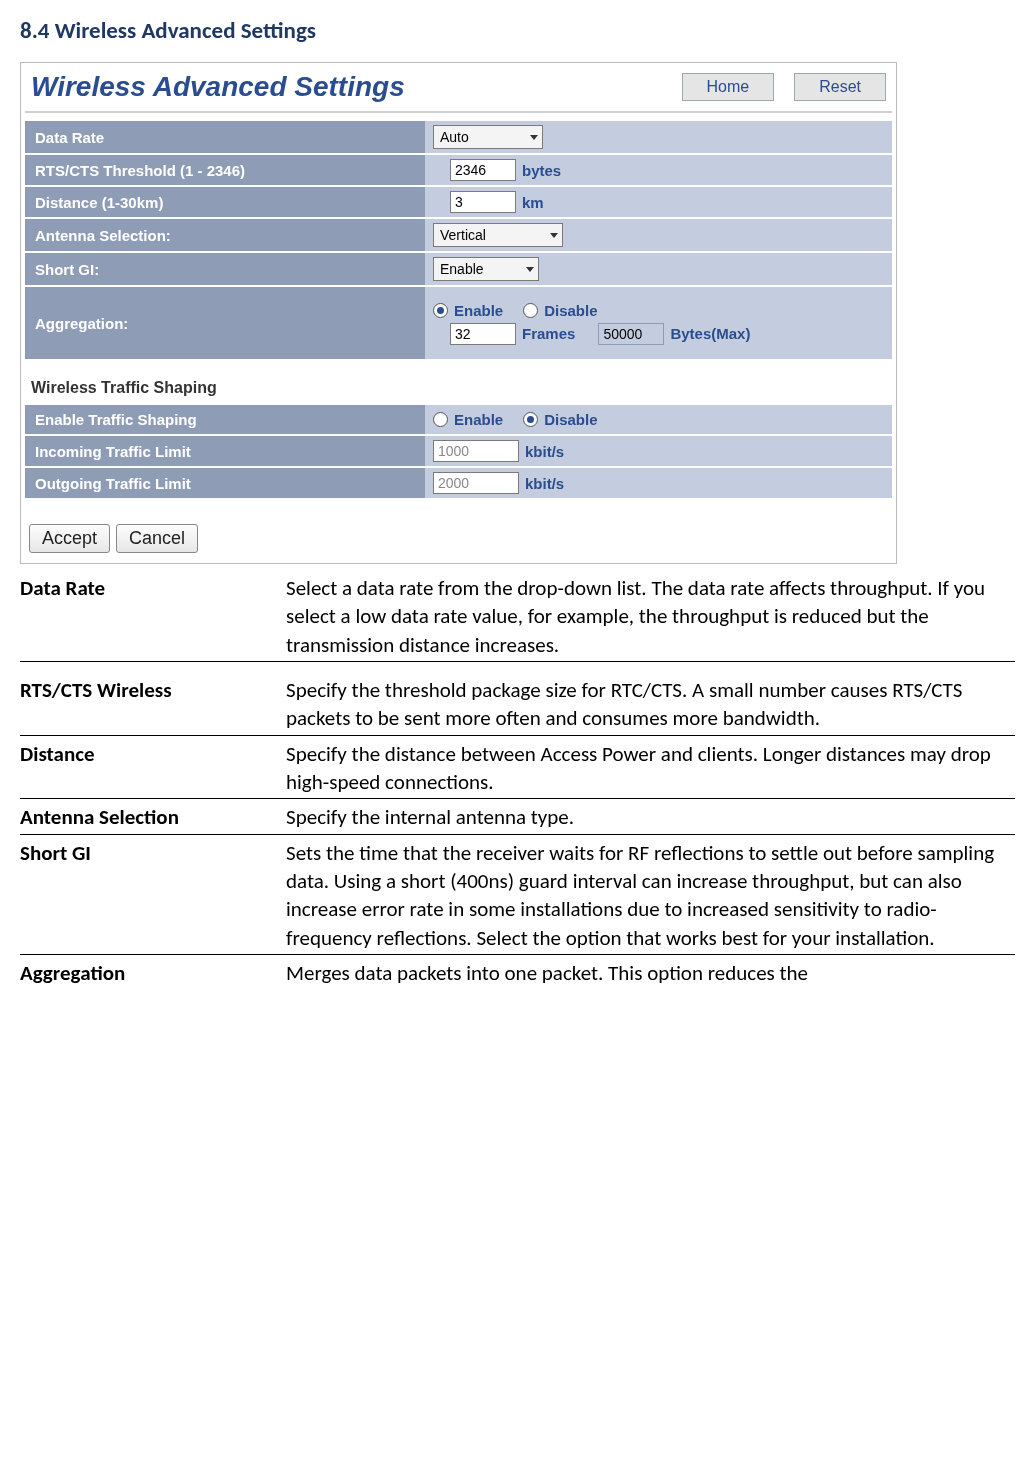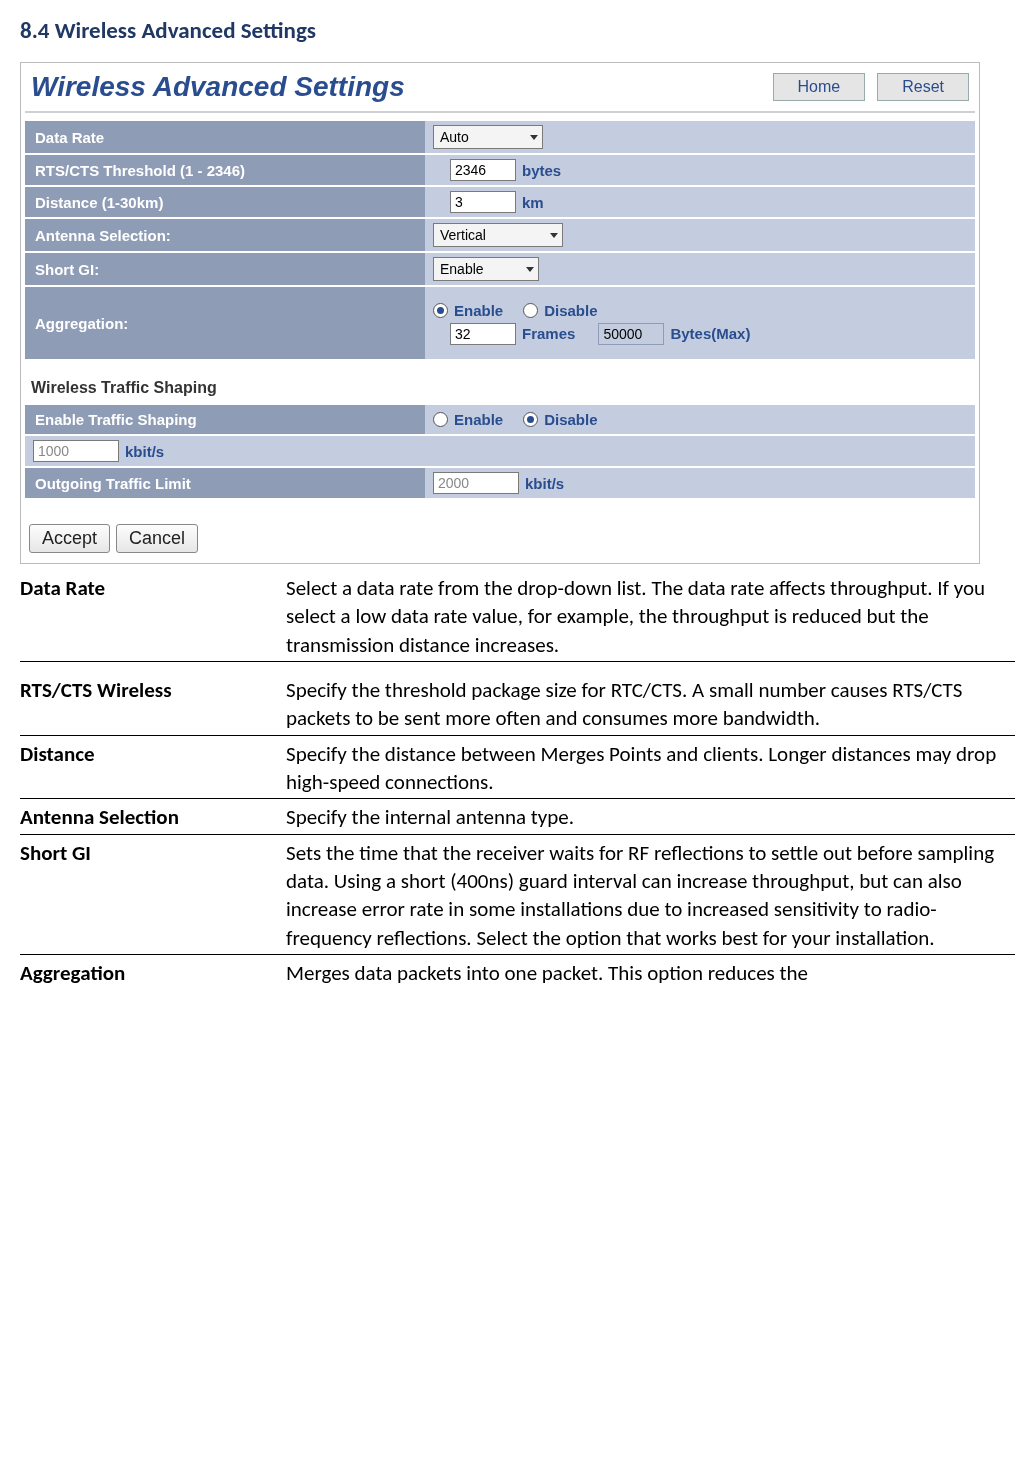--- a/index.html
+++ b/index.html
@@ -12,21 +12,21 @@
     color: #000;
   }
   .section-heading {
     color: #1f3864;
     font-weight: bold;
     font-size: 23px;
     margin-bottom: 18px;
   }
   .panel {
     border: 1px solid #bbb;
-    width: 960px;
+    width: 877px;
     box-sizing: border-box;
     padding: 4px;
     background: #fff;
   }
   .panel-header {
     display: flex;
     align-items: center;
     justify-content: space-between;
     border-bottom: 2px solid #cfd0d2;
     padding: 4px 6px 8px 6px;
@@ -38,21 +38,21 @@
     font-style: italic;
     font-family: Verdana, Arial, sans-serif;
   }
   .tab-btns { display: flex; gap: 0; }
   .tab-btn {
     border: 1px solid #9aa; background: #e5e5e5;
     color: #2a4d8f; font-weight: normal;
     font-size: 16px; padding: 4px 24px;
     font-family: Arial, sans-serif;
   }
-  .tab-btn + .tab-btn { margin-left: 12px; text-align: right; }
+  .tab-btn + .tab-btn { margin-left: 20px; text-align: right; }
   .row { display: flex; align-items: stretch; }
   .row .label-cell {
     width: 380px; min-width: 380px;
     background: #8f9cb6; color: #fff; font-weight: bold;
     font-family: Arial, sans-serif; font-size: 15px;
     padding: 6px 10px; border-top: 2px solid #fff;
     display: flex; align-items: center;
   }
   .row .value-cell {
     flex: 1; background: #c4cddf; padding: 4px 8px;
@@ -185,20 +185,21 @@
     <div class="value-cell">
       <span class="radio-dot"></span>
       <span>Enable</span>
       <span style="width:8px"></span>
       <span class="radio-dot on"></span>
       <span>Disable</span>
     </div>
   </div>
 
   <div class="row">
+    <div class="label-cell">Incoming Traffic Limit</div>
     <div class="value-cell">
       <input type="text" class="num-wide disabled" value="1000" style="">
       <span class="unit">kbit/s</span>
     </div>
   </div>
 
   <div class="row">
     <div class="label-cell">Outgoing Traffic Limit</div>
     <div class="value-cell">
       <input type="text" class="num-wide disabled" value="2000" style="">
@@ -221,21 +222,21 @@
   <tr class="gap">
         <td></td>
         <td></td>
       </tr>
   <tr>
     <td class="term">RTS/CTS Wireless</td>
     <td>Specify the threshold package size for RTC/CTS. A small number causes RTS/CTS packets to be sent more often and consumes more bandwidth.</td>
   </tr>
   <tr>
     <td class="term">Distance</td>
-    <td>Specify the distance between Merges Points and clients. Longer distances may drop high-speed connections.</td>
+    <td>Specify the distance between Access Power and clients. Longer distances may drop high-speed connections.</td>
   </tr>
   <tr>
     <td class="term">Antenna Selection</td>
     <td>Specify the internal antenna type.</td>
   </tr>
   <tr>
     <td class="term">Short GI</td>
     <td>Sets the time that the receiver waits for RF reflections to settle out before sampling data. Using a short (400ns) guard interval can increase throughput, but can also increase error rate in some installations due to increased sensitivity to radio-frequency reflections. Select the option that works best for your installation.</td>
   </tr>
   <tr class="nobottom">

